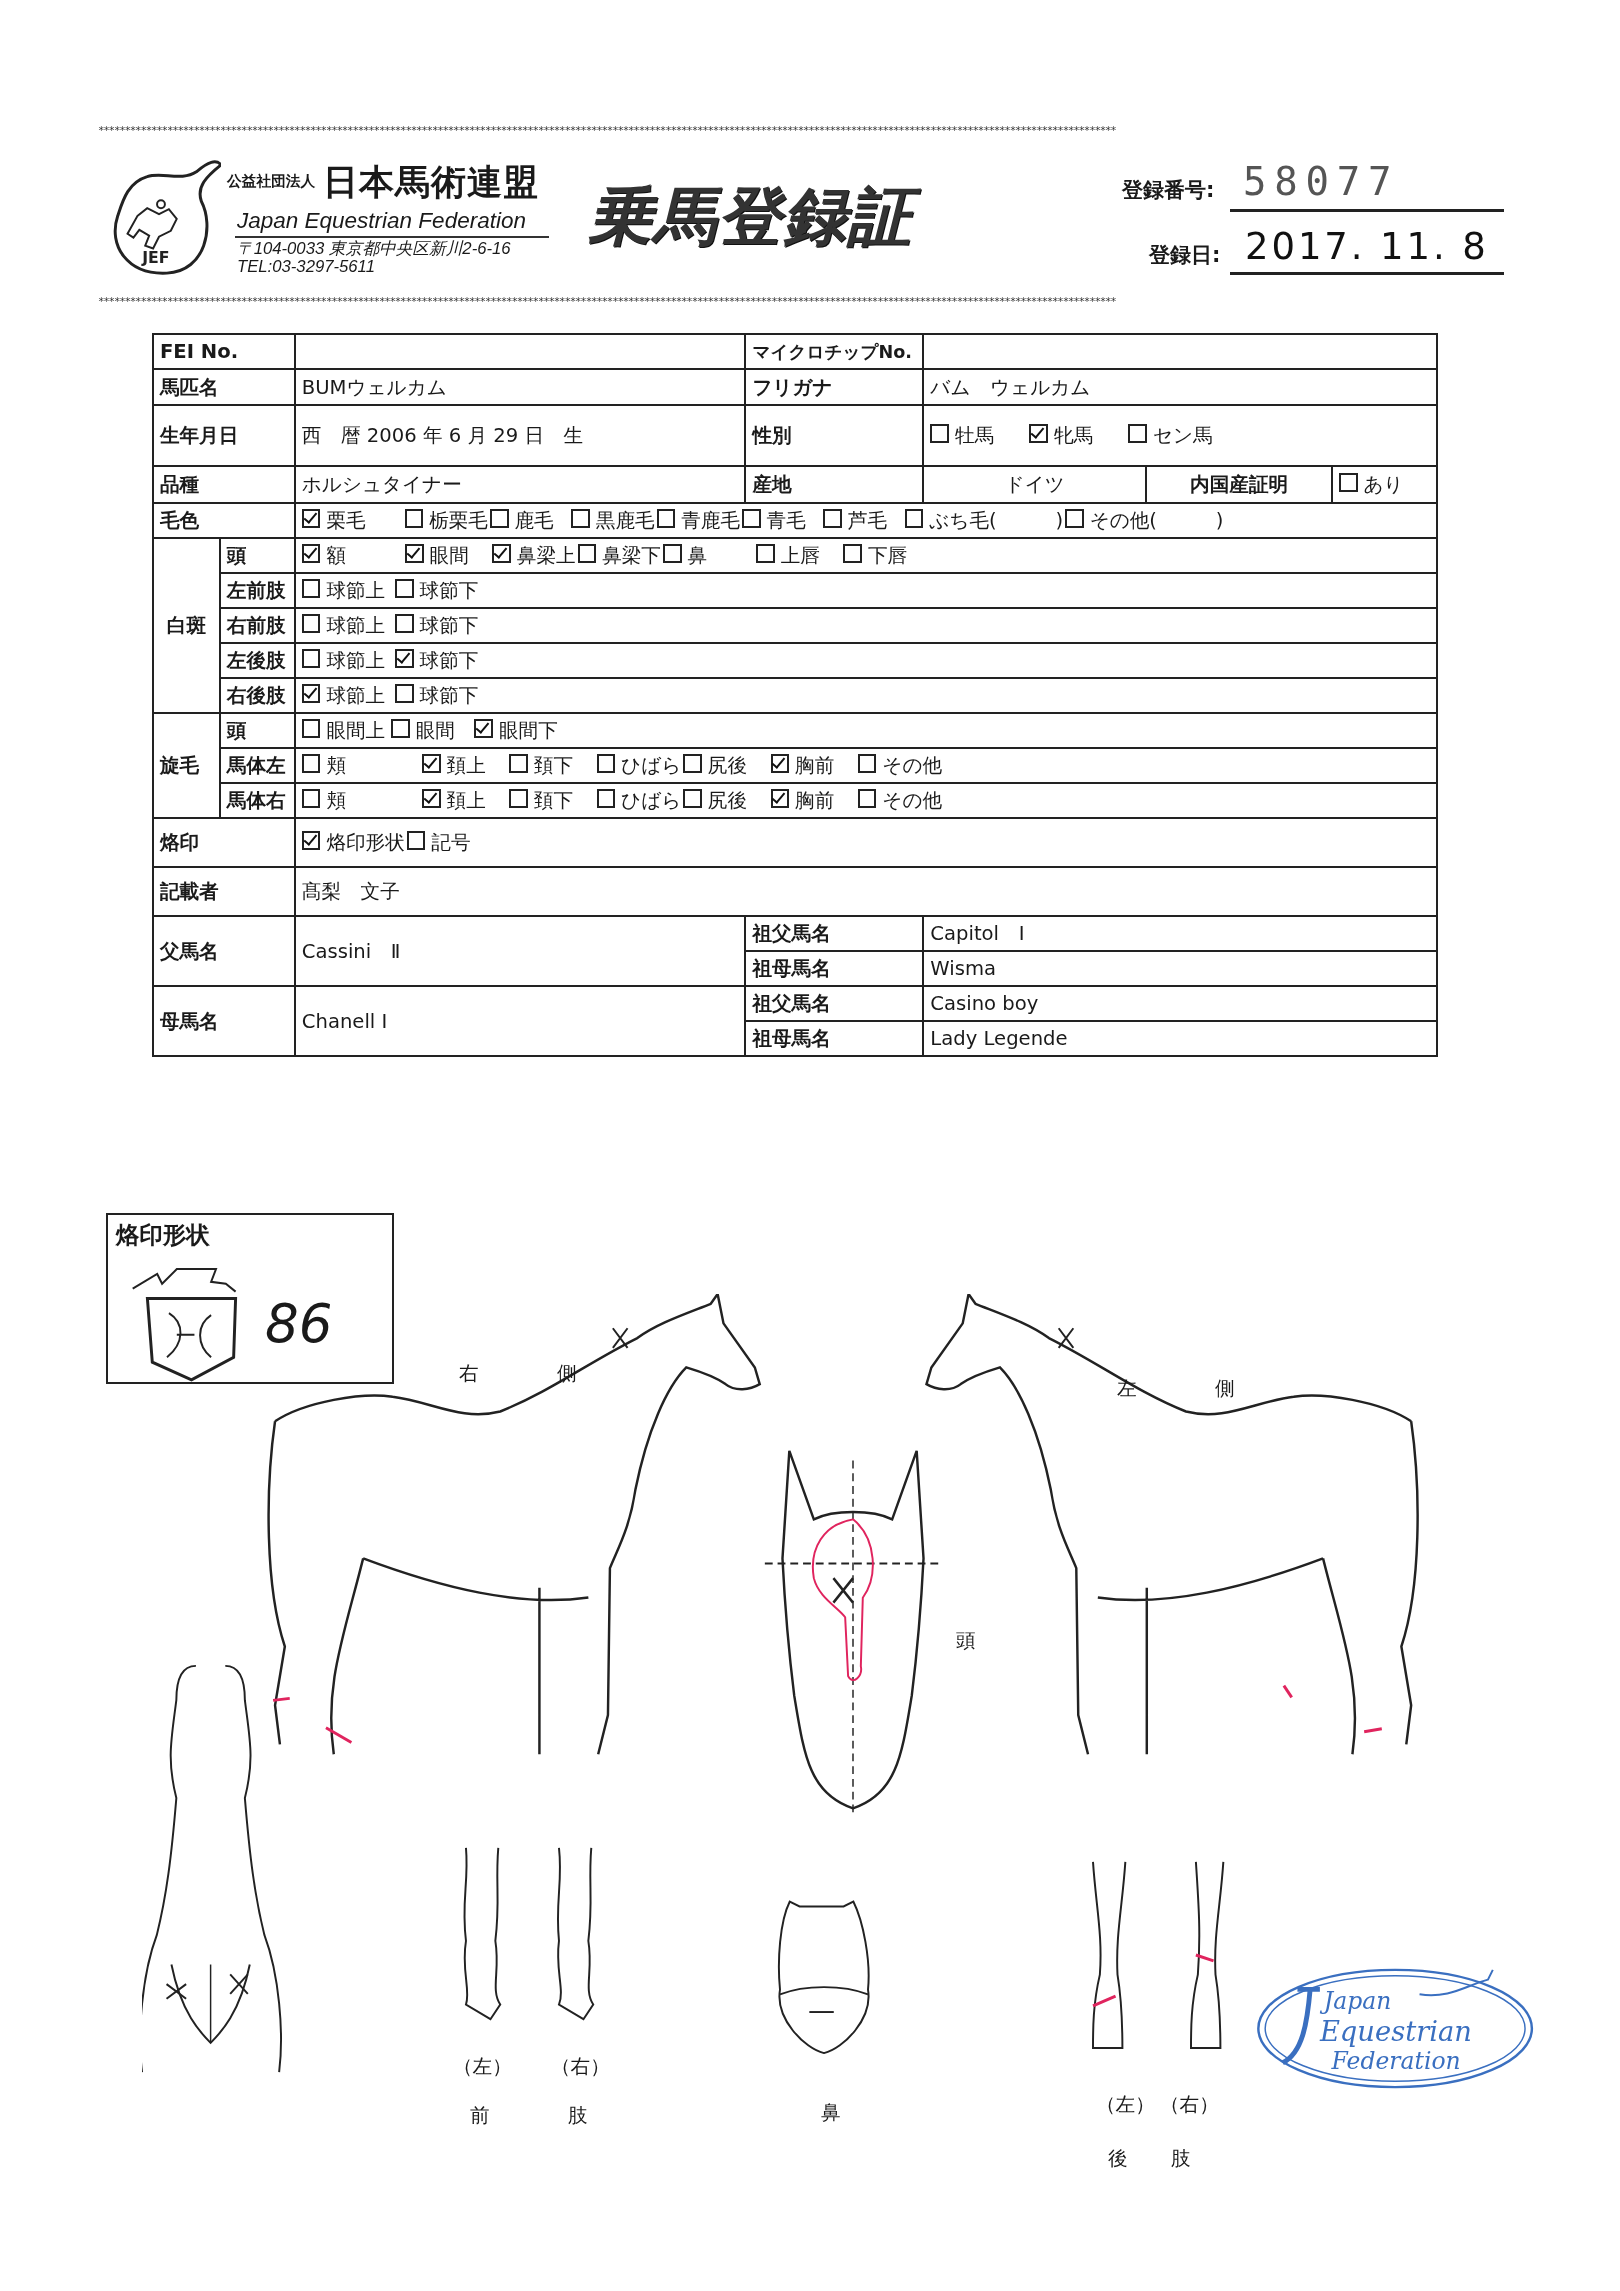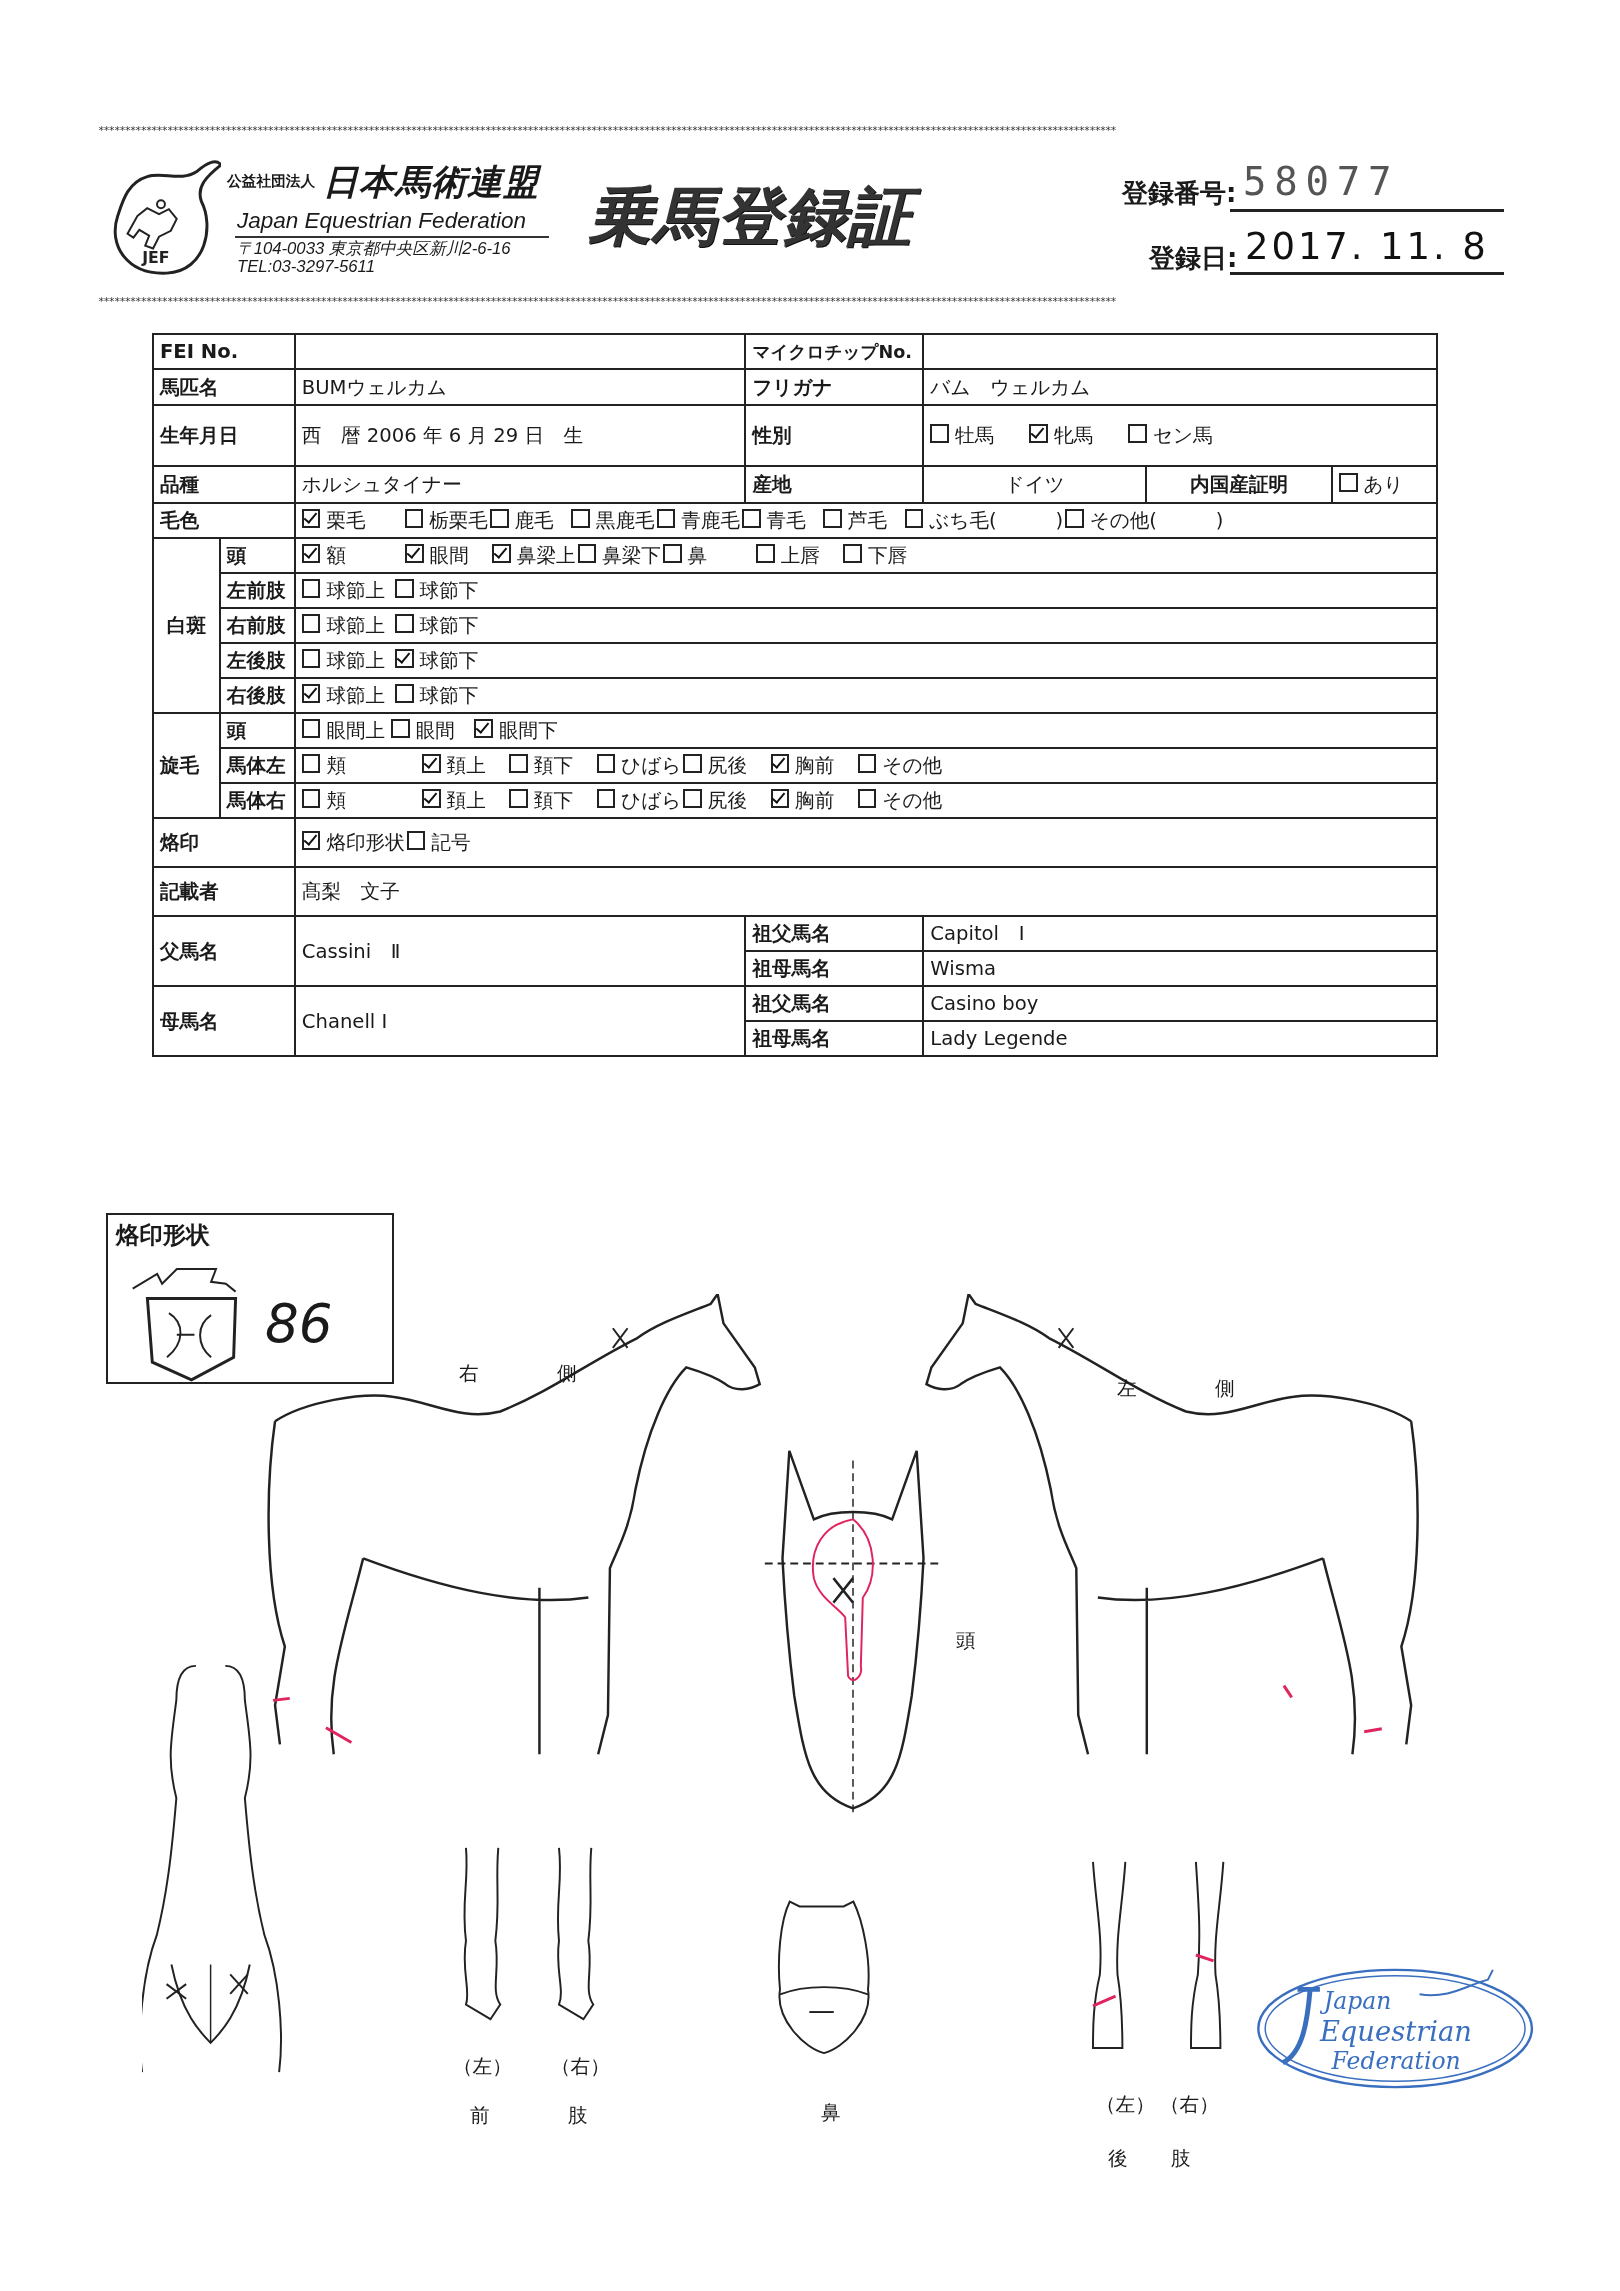--- a/index.html
+++ b/index.html
@@ -2,26 +2,26 @@
 <html><head>
 <meta charset="utf-8">
 <style>
   html,body{margin:0;padding:0;background:#ffffff;}
   body{width:1620px;height:2292px;position:relative;overflow:hidden;font-family:"DejaVu Sans","Liberation Sans",sans-serif;color:#1a1a1a;}
   .abs{position:absolute;}
   .stars{position:absolute;left:98px;width:1402px;height:11.8px;overflow:hidden;white-space:nowrap;font-family:"DejaVu Sans Mono",monospace;font-size:10.8px;letter-spacing:-1.2px;color:#333;line-height:11.8px;}
   
   .logo{position:absolute;left:98px;top:157px;width:123px;height:123px;}
   .org-small{position:absolute;left:227px;top:172px;font-size:14.7px;font-weight:bold;}
-  .org-big{position:absolute;left:323px;top:159px;font-size:35px;font-weight:bold;font-style:italic;letter-spacing:1px;}
+  .org-big{position:absolute;left:323px;top:159px;font-size:35px;font-weight:bold;letter-spacing:1px;}
   .org-en{position:absolute;left:237px;top:208px;font-size:22.5px;font-style:italic;font-family:"Liberation Sans",sans-serif;}
   .org-line{position:absolute;left:235px;top:236px;width:314px;height:2px;background:#333;}
   .org-addr{position:absolute;left:237px;top:240px;font-size:16.7px;font-style:italic;line-height:17.6px;font-family:"Liberation Sans",sans-serif;}
   .doc-title{position:absolute;left:588px;top:174px;font-size:63px;font-weight:bold;font-style:italic;letter-spacing:2px;color:#333;text-shadow:1px 1px 0 #111;}
-  .reg-label{position:absolute;font-size:26px;font-weight:bold;text-align:center;}
+  .reg-label{position:absolute;font-size:21px;font-weight:bold;text-align:center;}
   .reg-val{position:absolute;font-size:39px;color:#555;letter-spacing:7.8px;font-family:"DejaVu Sans Mono",monospace;}
   .reg-date{position:absolute;font-size:37px;color:#111;font-family:"DejaVu Sans",sans-serif;letter-spacing:2.9px;}
   .reg-line{position:absolute;height:2.9px;background:#222;}
   
   table.form{position:absolute;left:152px;top:333px;width:1286px;border-collapse:collapse;}
   table.form td{border:2px solid #222;padding:0 5.9px;font-size:19.6px;height:33px;vertical-align:middle;white-space:nowrap;}
   td.hd{font-weight:bold;font-size:19.6px;}
   td.big{font-size:29px;}
   td.mid{font-size:25.5px;}
   .cb{display:inline-block;margin-right:29px;}

